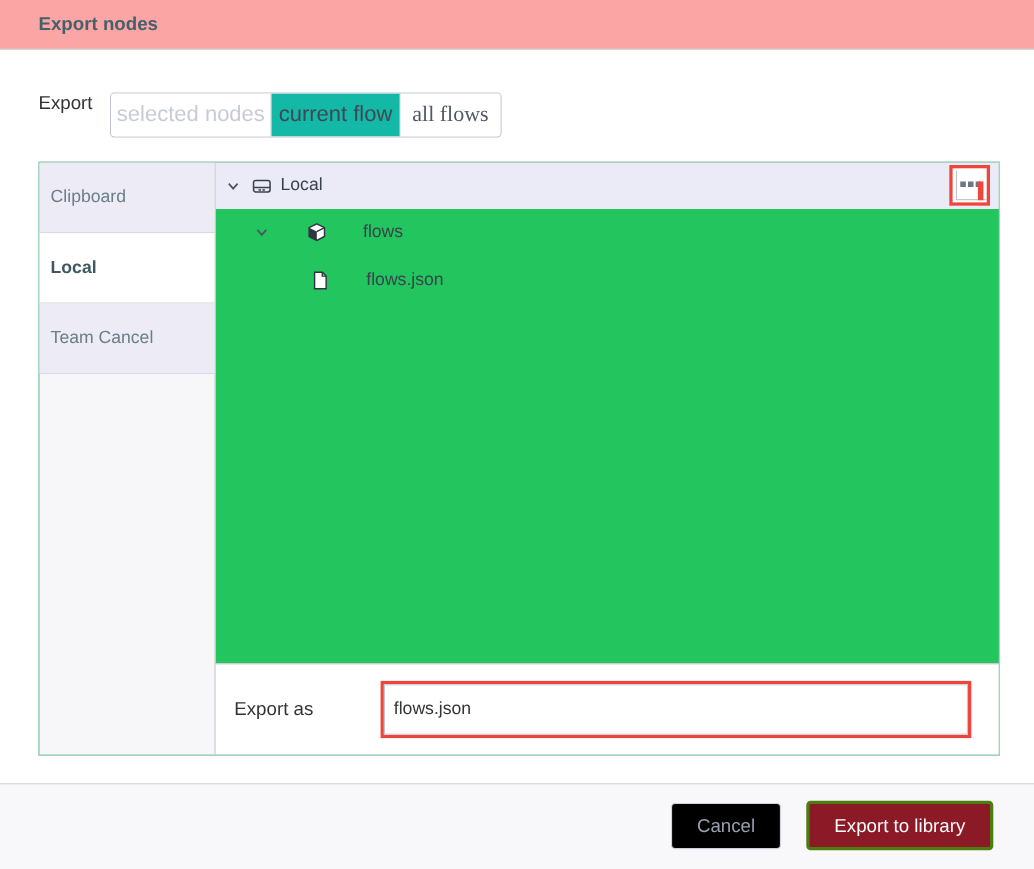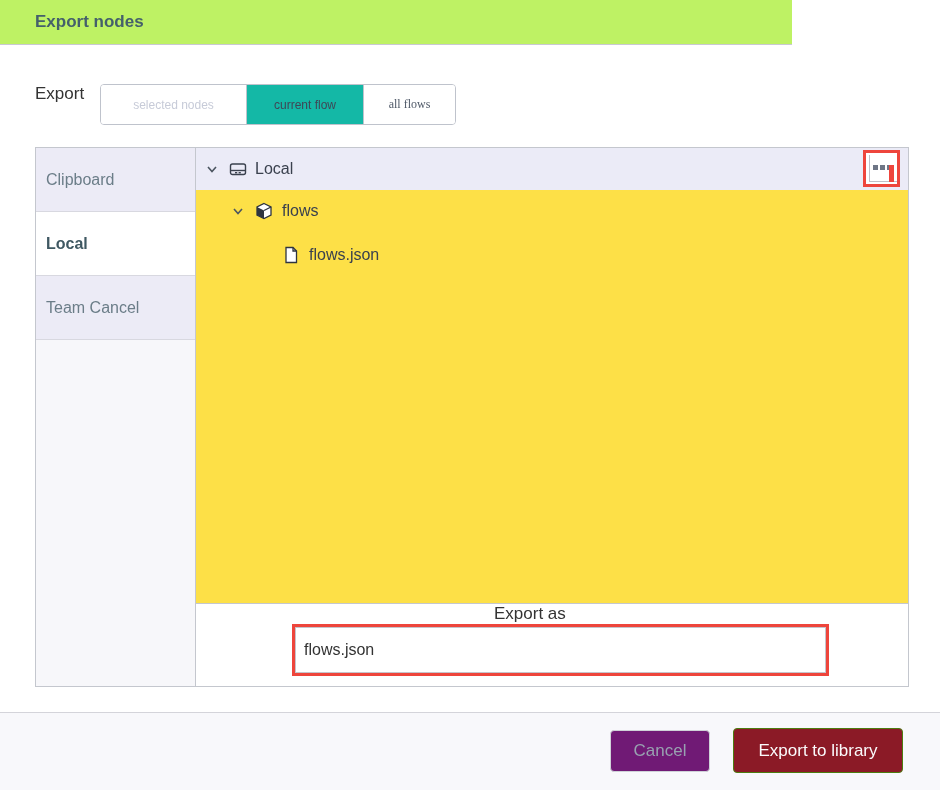--- a/index.html
+++ b/index.html
@@ -7,57 +7,57 @@
   body {
     position: relative;
     background: #ffffff;
     font-family: "Liberation Sans", sans-serif;
     overflow: hidden;
     color: #333;
   }
 
   
   .dlg-header {
-    position: absolute; top: 0; left: 0; width: 792px; height: 45px;
-    background: #bef264;
+    position: absolute; top: 0; left: 0; width: 940px; height: 45px;
+    background: #fca5a5;
     border-bottom: 1px solid #c9c9d2;
     display: flex; align-items: center;
     padding-left: 35px;
   }
   .dlg-title { font-size: 17px; font-weight: bold; color: #45606b; }
 
   
   .export-row {
     position: absolute; top: 84px; left: 35px;
     display: flex; align-items: flex-start; height: 31px;
   }
   .export-label { font-size: 17px; color: #333; width: 65px; }
   .seg-group {
     display: flex; height: 41px;
     border: 1px solid #bfc3cc; border-radius: 4px;
     overflow: hidden; background: #fff;
   }
   .seg {
     display: flex; align-items: center; justify-content: center;
-    font-size: 12px; height: 100%;
+    font-size: 20px; height: 100%;
     background: #fff; color: #4f5968;
     border-right: 1px solid #bfc3cc;
     cursor: pointer;
   }
   .seg:last-child { border-right: none; }
   .seg--disabled { color: #c7cbd8; cursor: default; }
   .seg--selected { background: #14b8a6; color: #3f4756; }
   .seg-w1 { width: 146px; } .seg-w2 { width: 117px; } .seg-w3 { width: 91px; font-family: Liberation Serif, serif; }
 
   
   .widget {
     position: absolute; left: 35px; top: 147px;
     width: 874px; height: 540px;
     border: 1px solid #c4c7ce;
-    background: #fde047;
+    background: #22c55e;
   }
   .side {
     position: absolute; left: 0; top: 0; bottom: 0; width: 160px;
     border-right: 1px solid #c4c7ce;
     background: #f7f7fa;
   }
   .side-tab {
     height: 64px; display: flex; align-items: center;
     padding-left: 10px; font-size: 16px; color: #6b7d88;
     background: #ecebf6; border-bottom: 1px solid #d8d8e0;
@@ -72,21 +72,21 @@
     background: #ebebf7;
     display: flex; align-items: center;
     padding-left: 9px;
   }
   .tree-hdr .tree-label { font-size: 16px; color: #3a414e; margin-left: 8px; }
   .chev { width: 14px; height: 14px; flex: none; display: inline-block; cursor: pointer; }
   .tree-ico { width: 18px; height: 18px; flex: none; margin-left: 10px; }
 
   .tree-row {
     display: flex; align-items: center; height: 30px;
-    font-size: 16px; color: #3a414e; cursor: pointer;
+    font-size: 16px; color: #3a414e; cursor: pointer; gap: 24px;
   }
   .row-flows { margin-top: 6px; padding-left: 35px; }
   .row-file  { margin-top: 14px; padding-left: 86px; }
   .tree-row .tree-label { margin-left: 9px; }
   .row-file .tree-ico { margin-left: 0; }
 
   
   .menu-annot {
     position: absolute; top: 2px; right: 8px;
     width: 37px; height: 37px;
@@ -103,21 +103,20 @@
   .dot { width: 5px; height: 5px; background: #6e7686; }
   .red-bar { position: absolute; right: 3px; bottom: 2px; width: 5px; height: 17px; background: #ee453c; }
 
   
   .exportas {
     position: absolute; left: 0; right: 0; bottom: 0; height: 83px;
     border-top: 1px solid #c4c7ce;
     background: #ffffff;
     display: flex; align-items: center;
     padding-left: 17px;
-    flex-direction: column;
   }
   .exportas-label { font-size: 17px; color: #333; width: 133px; flex: none; }
   .input-annot {
     border: 3px solid #ee453c;
     width: 537px; height: 52px;
     display: flex; align-items: stretch;
   }
   .exportas-input {
     width: 100%; height: 100%;
     border: 1px solid #c5c5cc;
@@ -134,25 +133,25 @@
     border-top: 1px solid #d4d4da;
   }
   .btn {
     position: absolute; border-radius: 4px;
     font-family: "Liberation Sans", sans-serif;
     font-size: 17px; cursor: pointer;
     display: flex; align-items: center; justify-content: center;
   }
   .btn-cancel {
     right: 230px; top: 17px; width: 100px; height: 42px;
-    background: #701a75; border: 1px solid #cfd2d8; color: #98a1b0;
+    background: #000000; border: 1px solid #cfd2d8; color: #98a1b0;
   }
   .btn-primary {
     right: 37px; top: 15px; width: 170px; height: 45px;
-    background: #8b1a26; border: 1px solid #4d7c0f; color: #fbfbfc;
+    background: #8b1a26; border: 3px solid #4d7c0f; color: #fbfbfc;
   }
 </style>
 </head>
 <body>
 
 <div class="dlg-header">
   <div class="dlg-title">Export nodes</div>
 </div>
 
 <div class="export-row">

